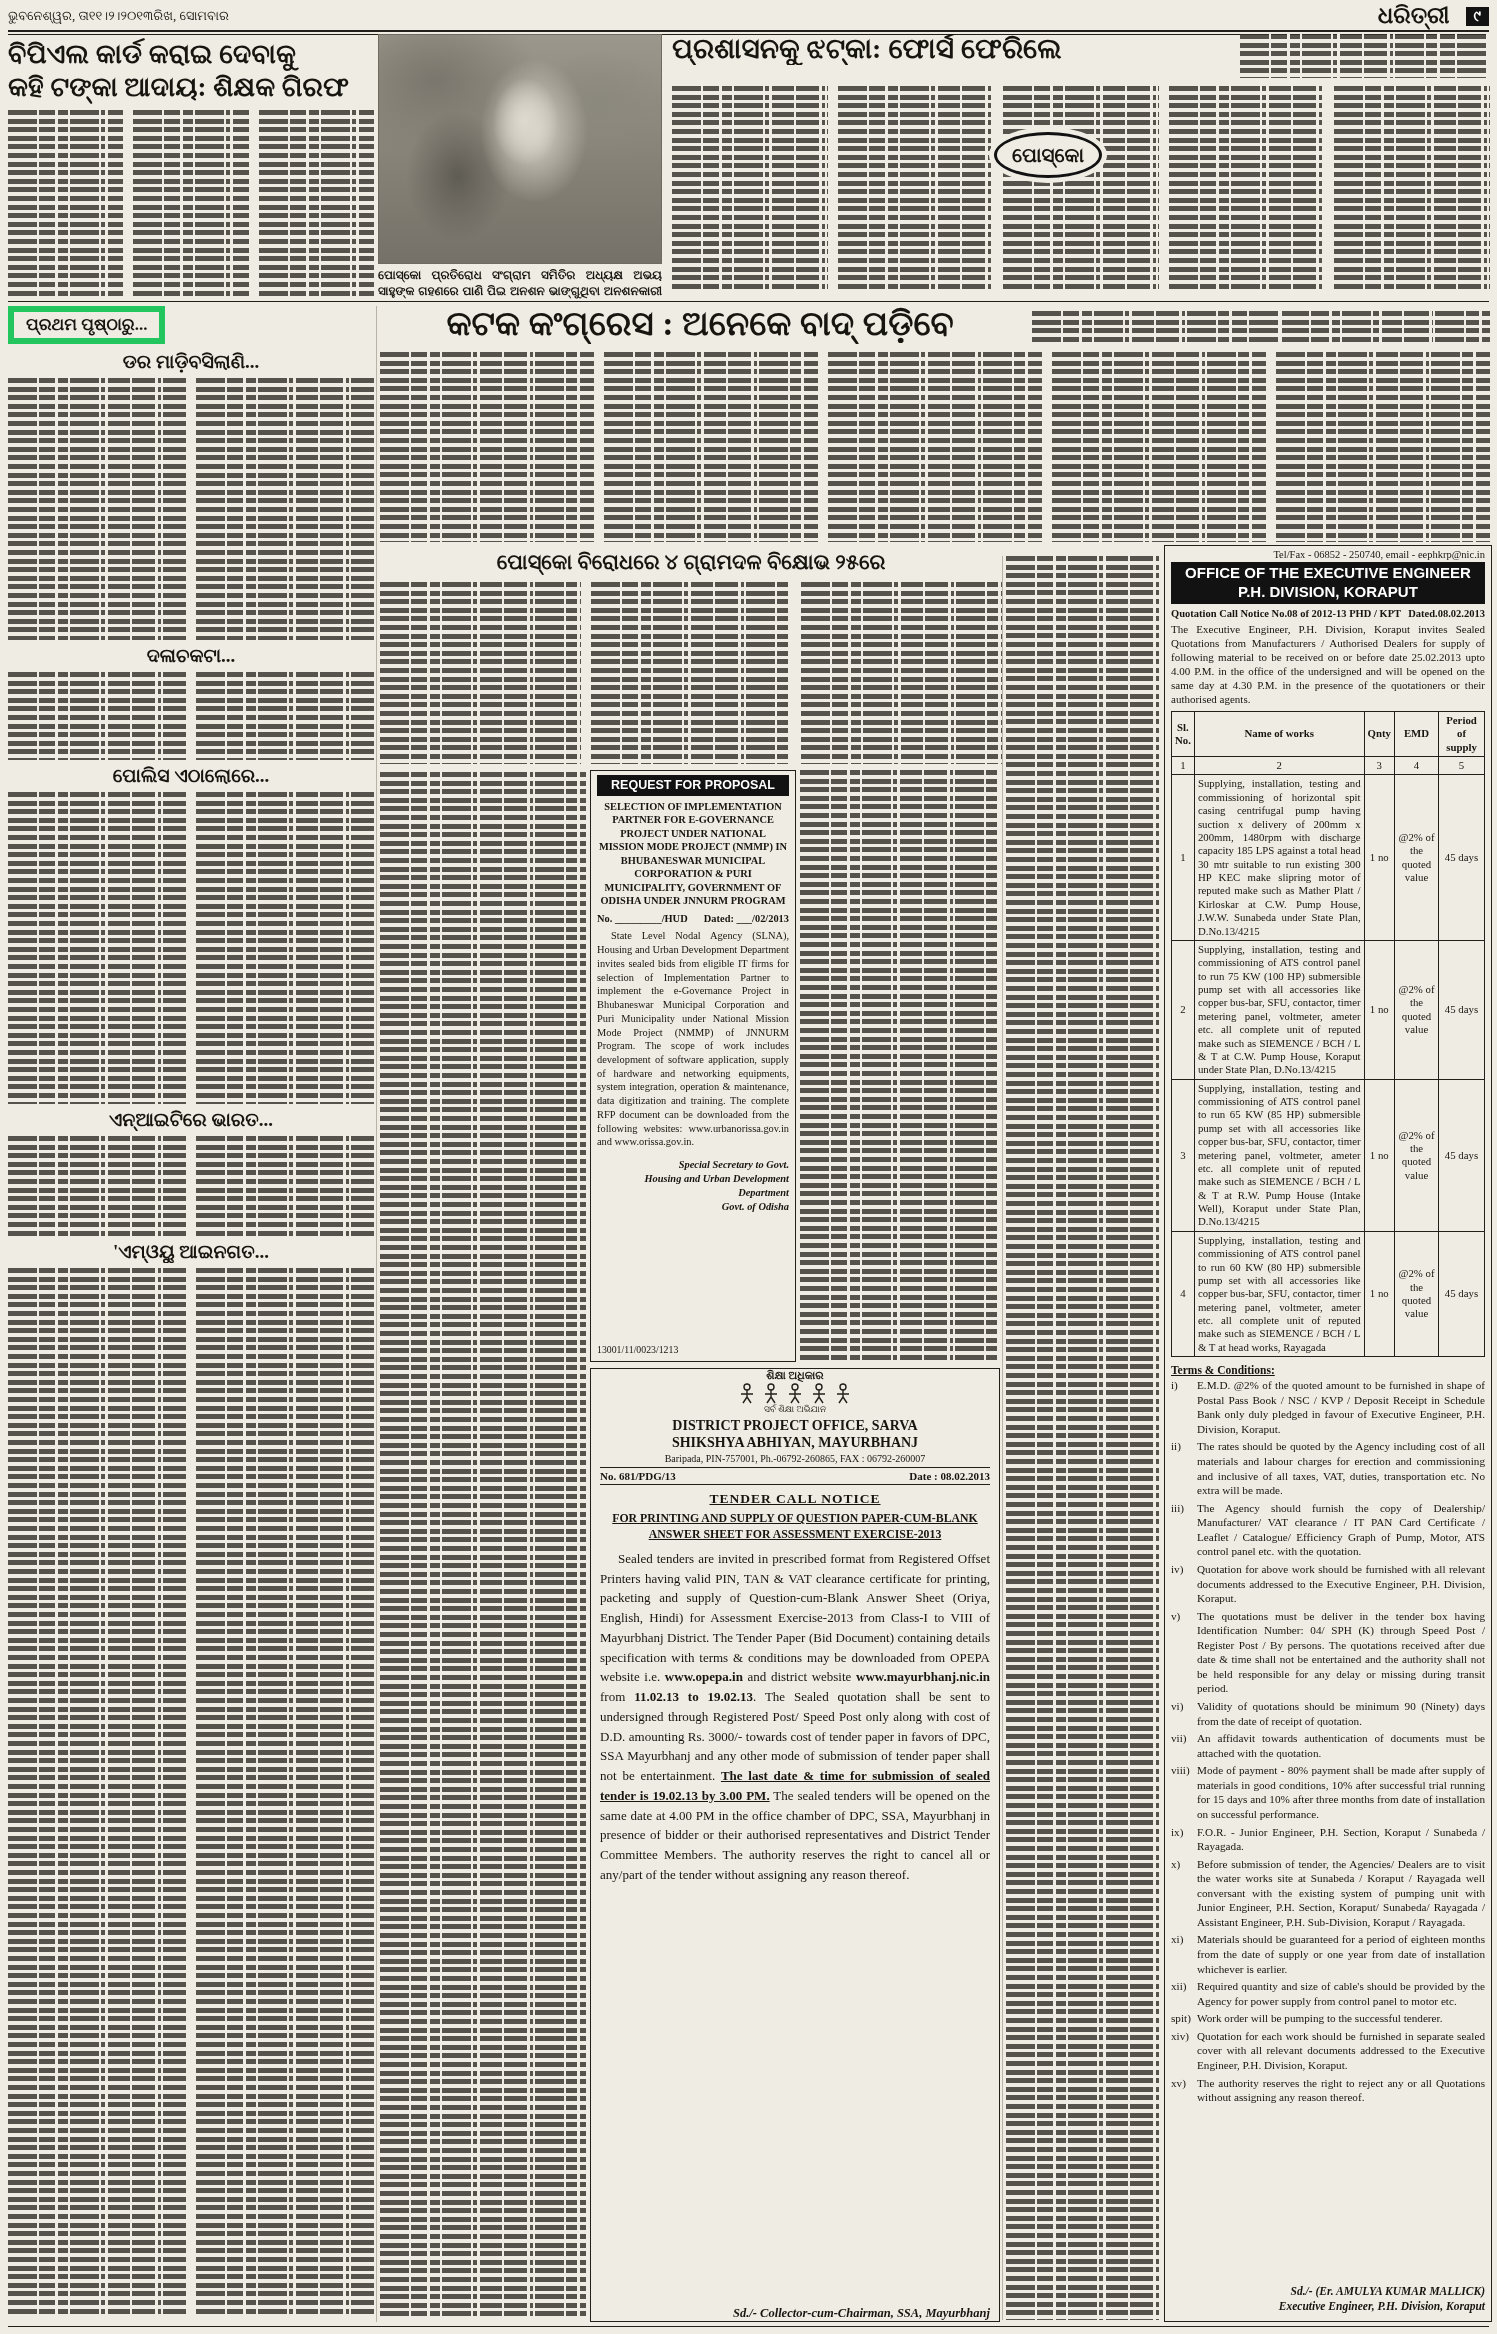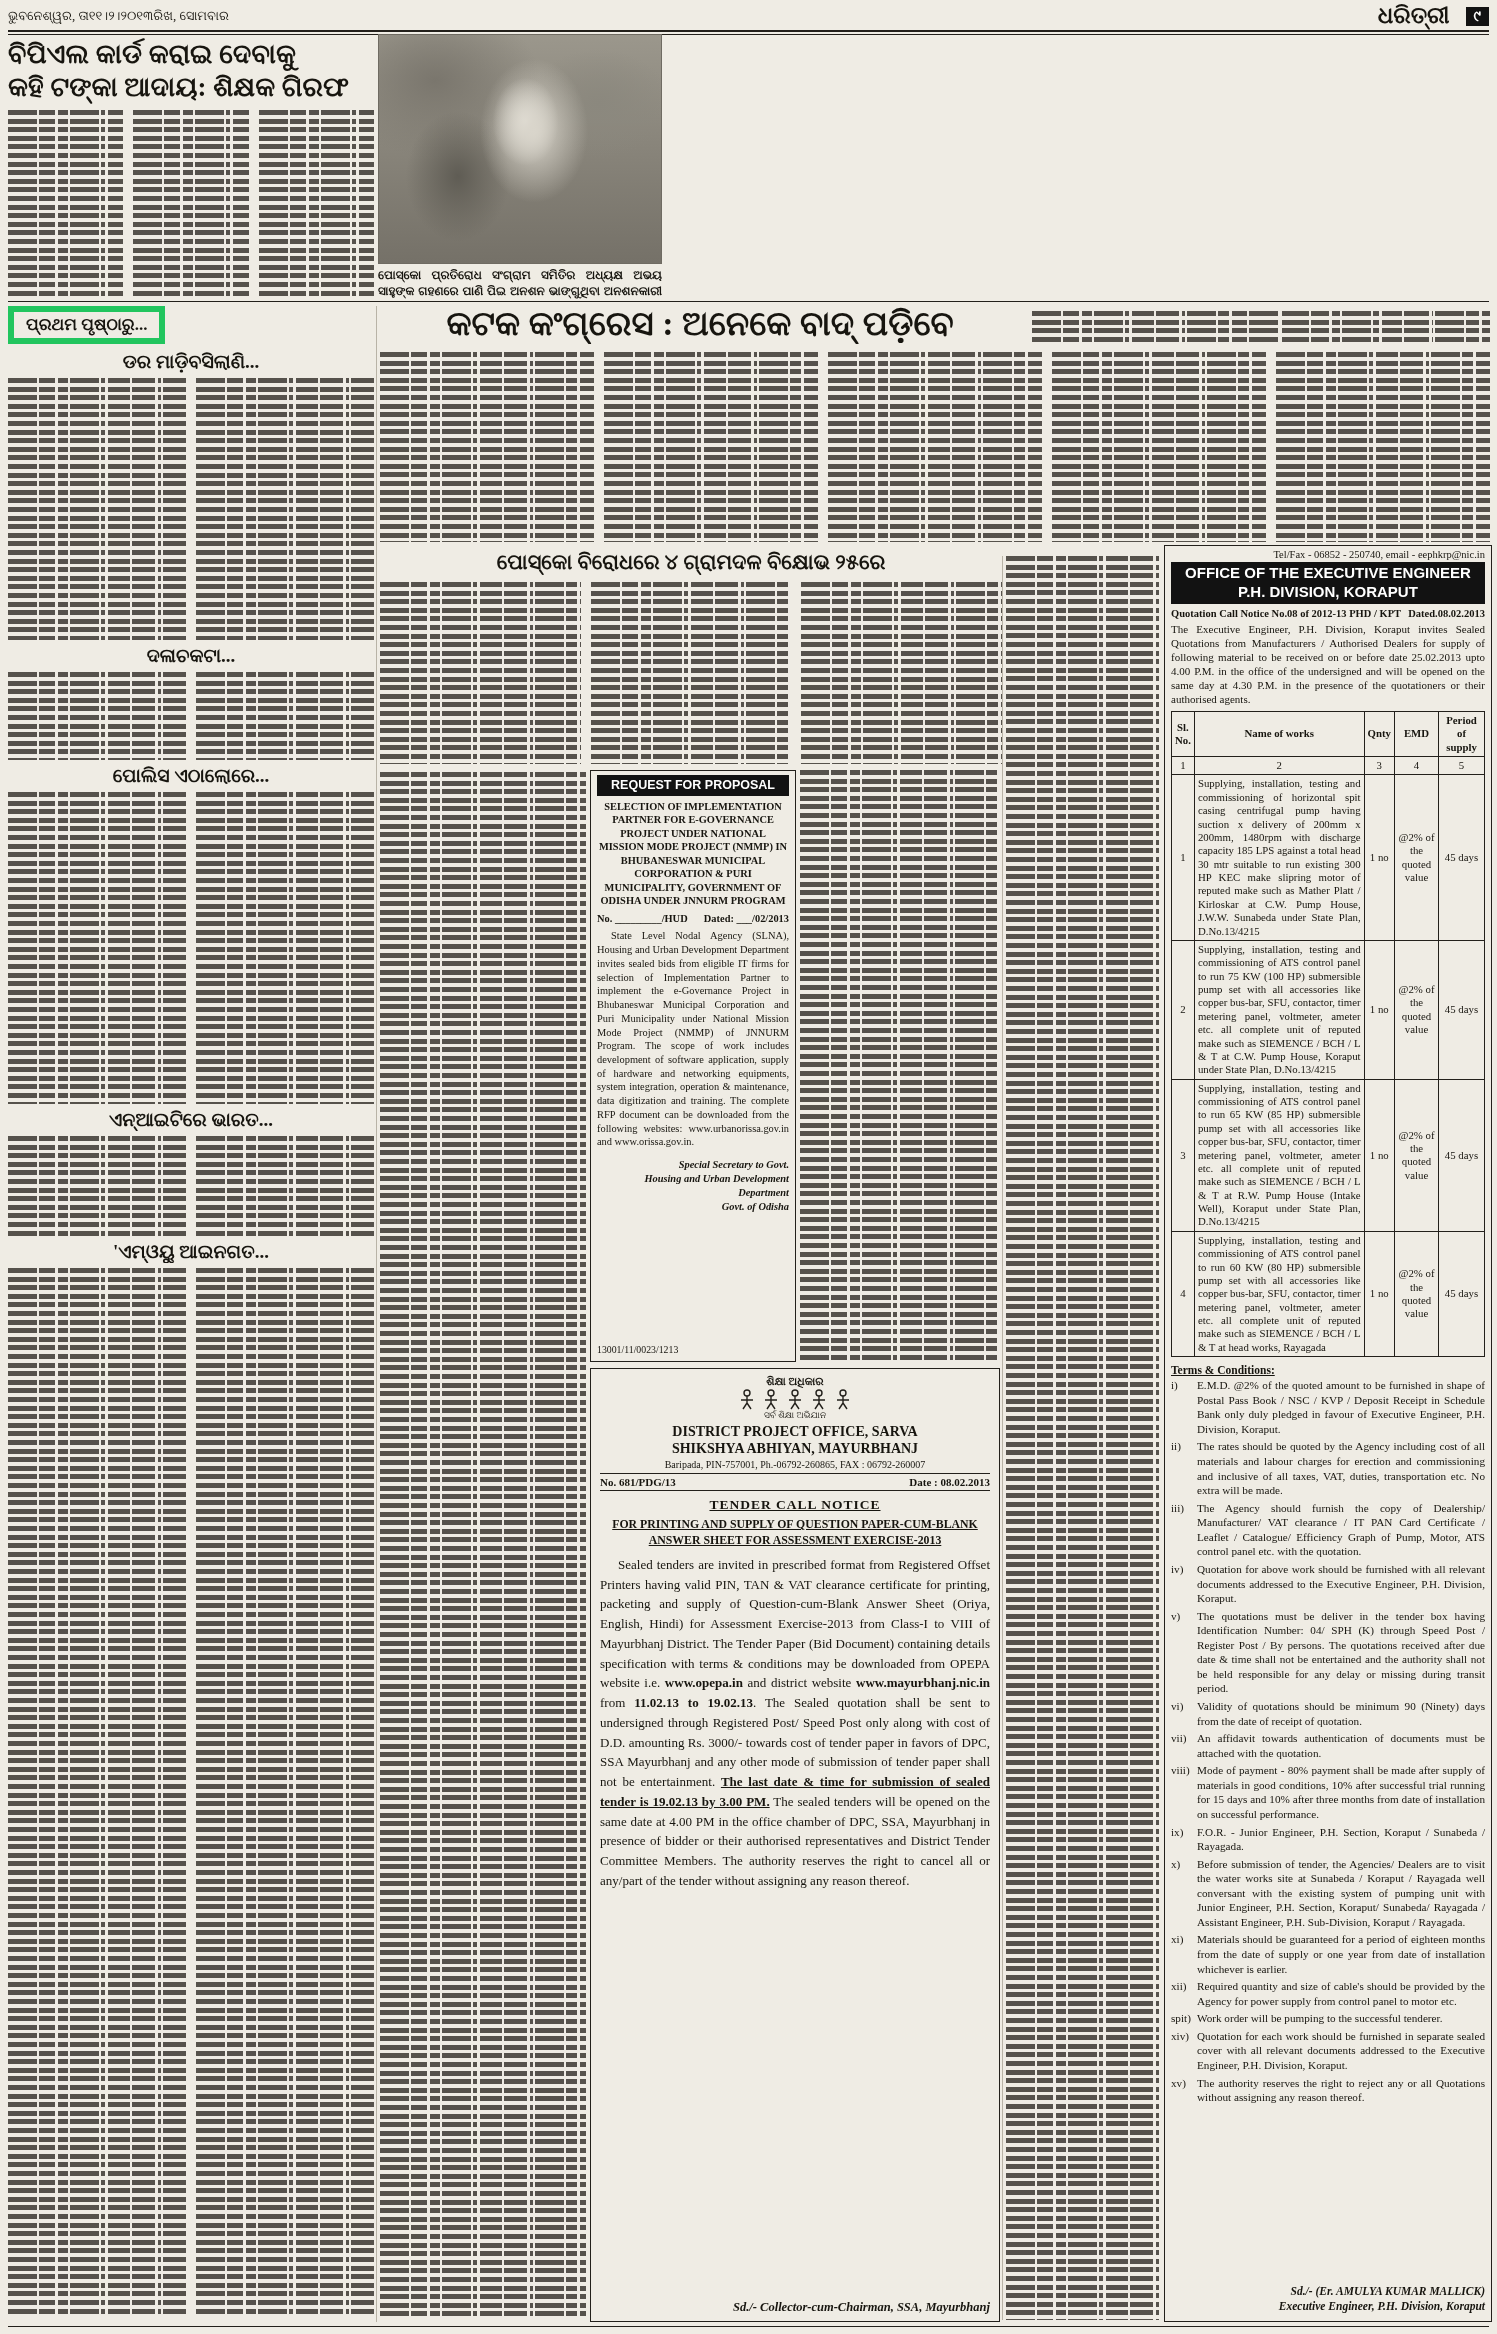--- a/index.html
+++ b/index.html
@@ -76,21 +76,21 @@
   
   .rfp{padding:4px 6px;font-size:10.4px;line-height:1.32;}
   .rfp .blackbar{font-size:12.5px;padding:2px 0;margin-bottom:4px;}
   .rfp .sub{font-weight:bold;text-align:center;font-size:10.4px;line-height:1.3;margin-bottom:4px;}
   .rfp .refrow{display:flex;justify-content:space-between;font-size:10.4px;font-weight:bold;margin-bottom:4px;}
   .rfp p{text-align:justify;text-indent:14px;margin-bottom:5px;}
   .rfp .sign{text-align:right;font-weight:bold;font-style:italic;line-height:1.35;margin-top:4px;}
   .rfp .code{margin-top:auto;font-size:9.8px;}
 
   
-  .dist{padding:6px 9px;}
+  .dist{padding:0 9px;}
   .dist-logo{text-align:center;line-height:1.15;margin-bottom:3px;}
   .dist-logo-top{font-size:11px;font-weight:bold;}
   .dist-logo-sub{font-size:9px;}
   .dist .title{font-weight:bold;font-size:14px;text-align:center;line-height:1.25;}
   .dist .addr{font-size:10px;text-align:center;margin:1px 0 3px 0;}
   .dist .refrow{display:flex;justify-content:space-between;font-size:11px;font-weight:bold;border-top:1px solid #23201b;border-bottom:1px solid #23201b;padding:2px 0;margin-bottom:4px;}
   .dist .tcn{font-weight:bold;font-size:13.5px;text-align:center;letter-spacing:1px;text-decoration:underline;margin:2px 0 4px 0;}
   .dist .subject{font-weight:bold;font-size:11.8px;text-align:center;text-decoration:underline;line-height:1.35;margin-bottom:6px;}
   .dist .body{font-size:13px;line-height:1.52;text-align:justify;text-indent:18px;}
   .dist .sign{margin-top:auto;text-align:right;font-weight:bold;font-style:italic;font-size:12.5px;}
@@ -116,20 +116,36 @@
     <div class="cols" style="height:186px;margin-top:6px;">
       <div class="nt"></div>
       <div class="nt"></div>
       <div class="nt"></div>
     </div>
   </div>
 
   <div class="abs photo" style="left:378px;top:34px;width:284px;height:230px;"></div>
   <div class="abs caption" style="left:378px;top:268px;width:284px;height:32px;overflow:hidden;">ପୋସ୍କୋ ପ୍ରତିରୋଧ ସଂଗ୍ରାମ ସମିତିର ଅଧ୍ୟକ୍ଷ ଅଭୟ ସାହୁଙ୍କ ଗହଣରେ ପାଣି ପିଇ ଅନଶନ ଭାଙ୍ଗୁଥିବା ଅନଶନକାରୀ ।</div>
 
+  <div class="abs" style="left:672px;top:34px;width:818px;height:264px;">
+    <div style="display:flex;gap:12px;align-items:flex-start;">
+      <div class="h-r" style="flex:1;">ପ୍ରଶାସନକୁ ଝଟ୍‌କା: ଫୋର୍ସ ଫେରିଲେ</div>
+      <div class="nt" style="width:250px;height:44px;"></div>
+    </div>
+    <div style="position:relative;margin-top:8px;height:206px;">
+      <div class="cols" style="height:206px;">
+        <div class="nt"></div>
+        <div class="nt"></div>
+        <div class="nt"></div>
+        <div class="nt"></div>
+        <div class="nt"></div>
+      </div>
+      <div class="badge" style="left:322px;top:46px;width:108px;height:46px;">ପୋସ୍କୋ</div>
+    </div>
+  </div>
 
   <div class="rule-h" style="left:8px;width:1481px;top:301px;height:1px;"></div>
 
   <div class="abs h-congress" style="left:380px;top:305px;width:640px;">କଟକ କଂଗ୍ରେସ : ଅନେକେ ବାଦ୍ ପଡ଼ିବେ</div>
   <div class="abs nt" style="left:1032px;top:311px;width:458px;height:32px;"></div>
   <div class="abs" style="left:380px;top:352px;width:1110px;height:190px;">
     <div class="cols" style="height:190px;">
       <div class="nt"></div>
       <div class="nt"></div>
       <div class="nt"></div>

